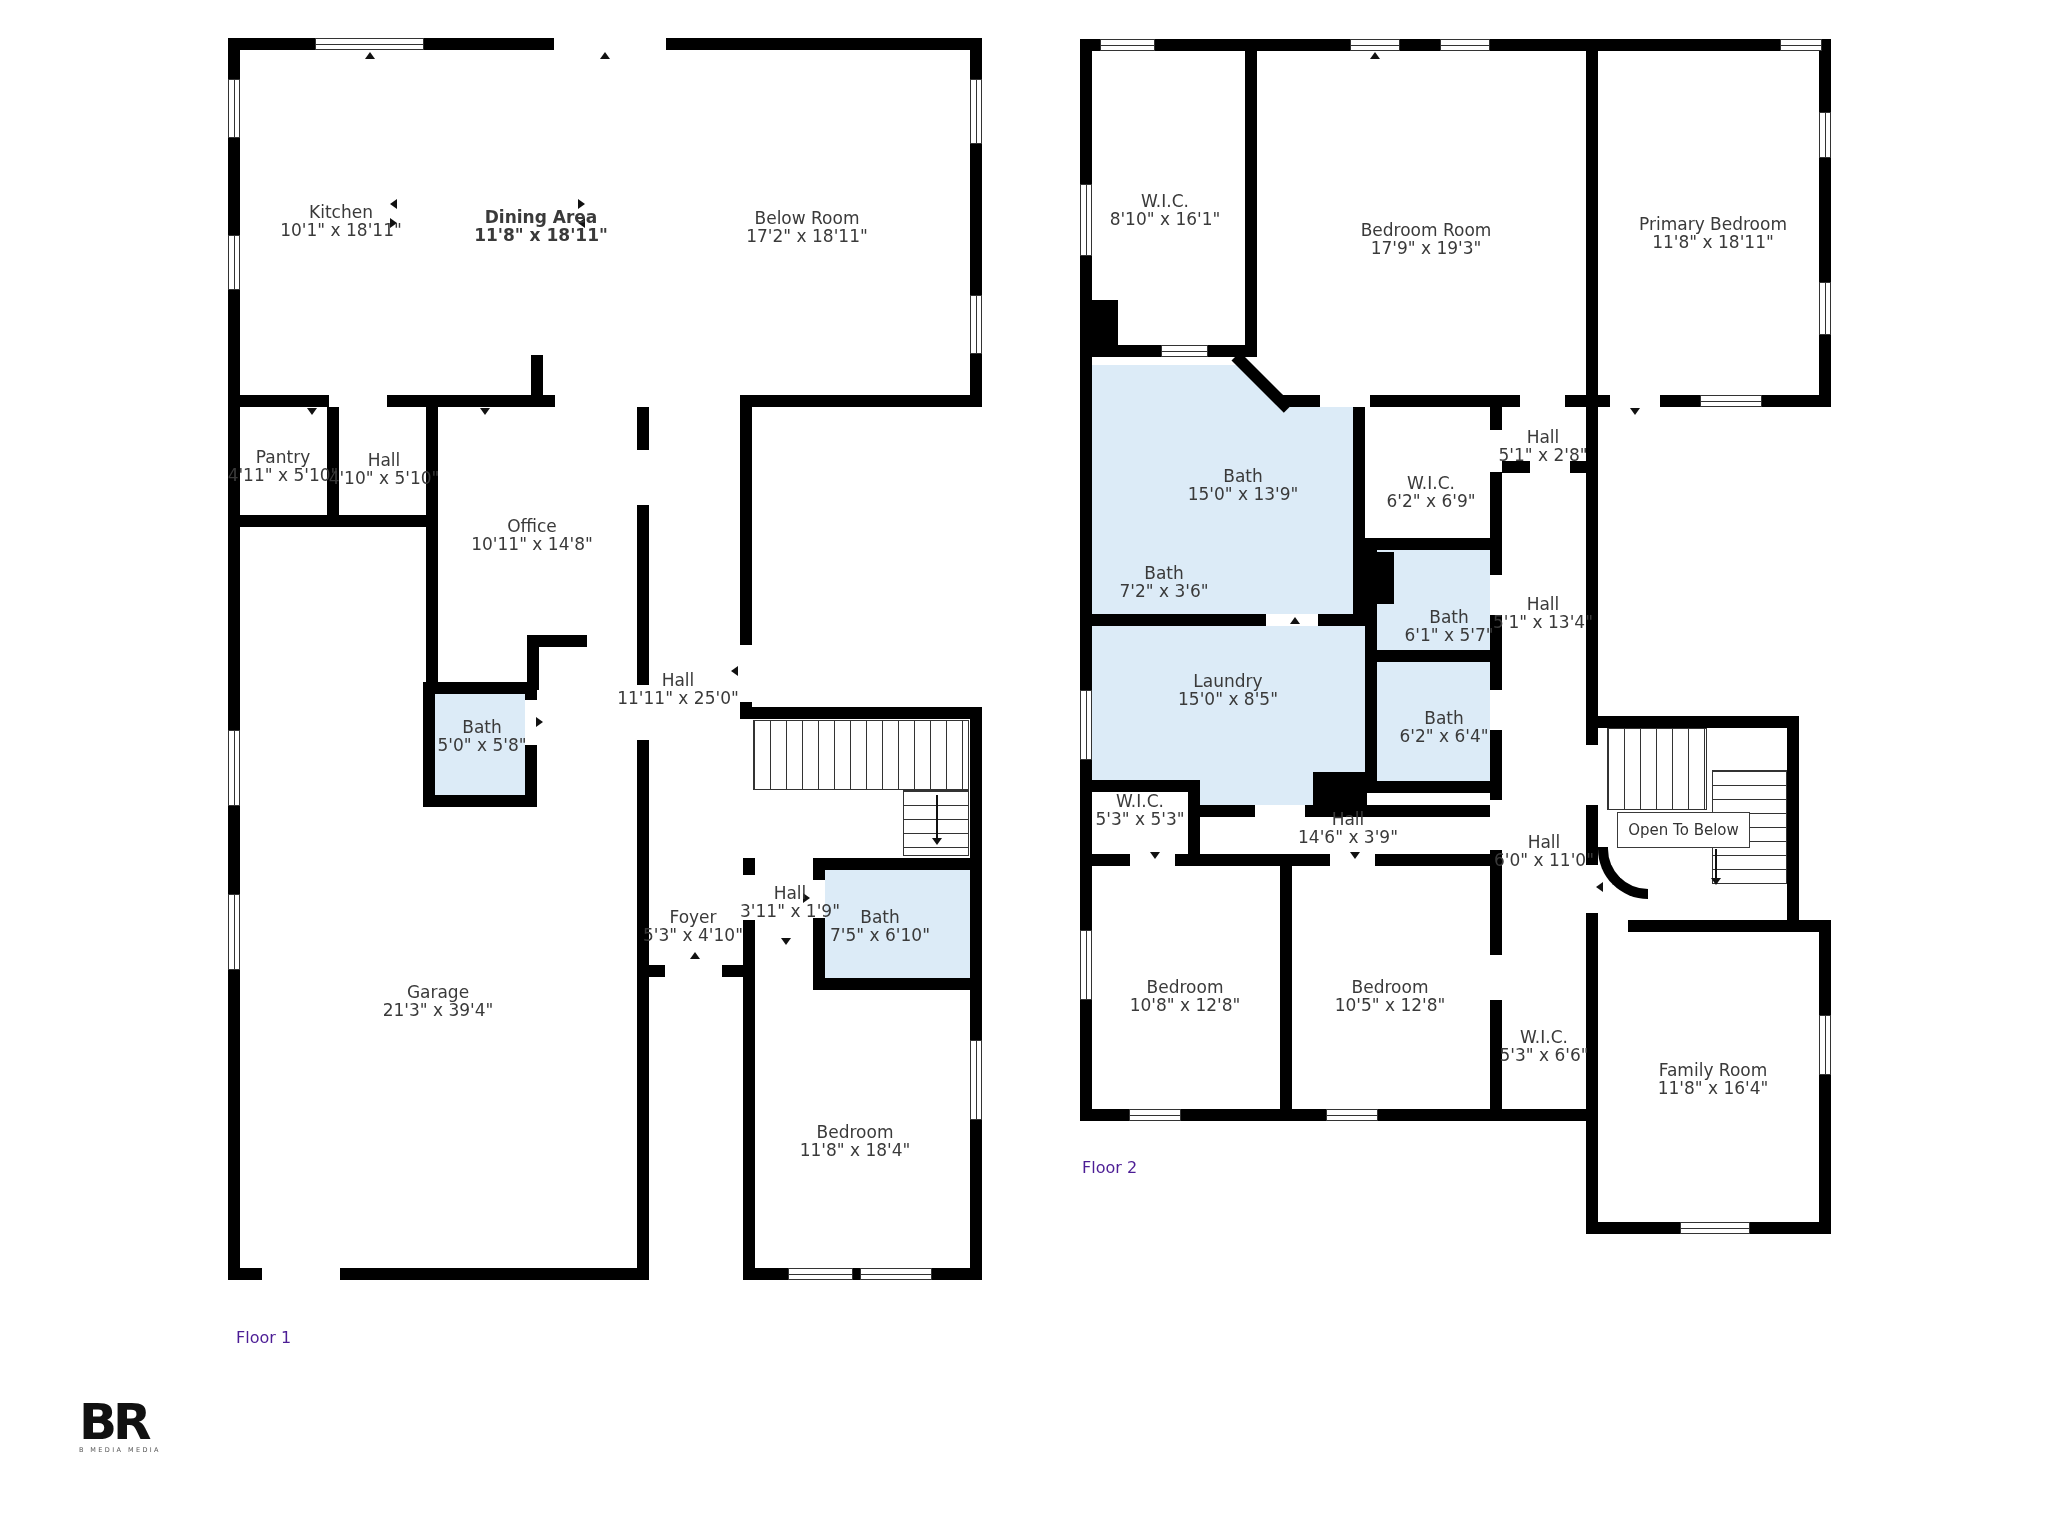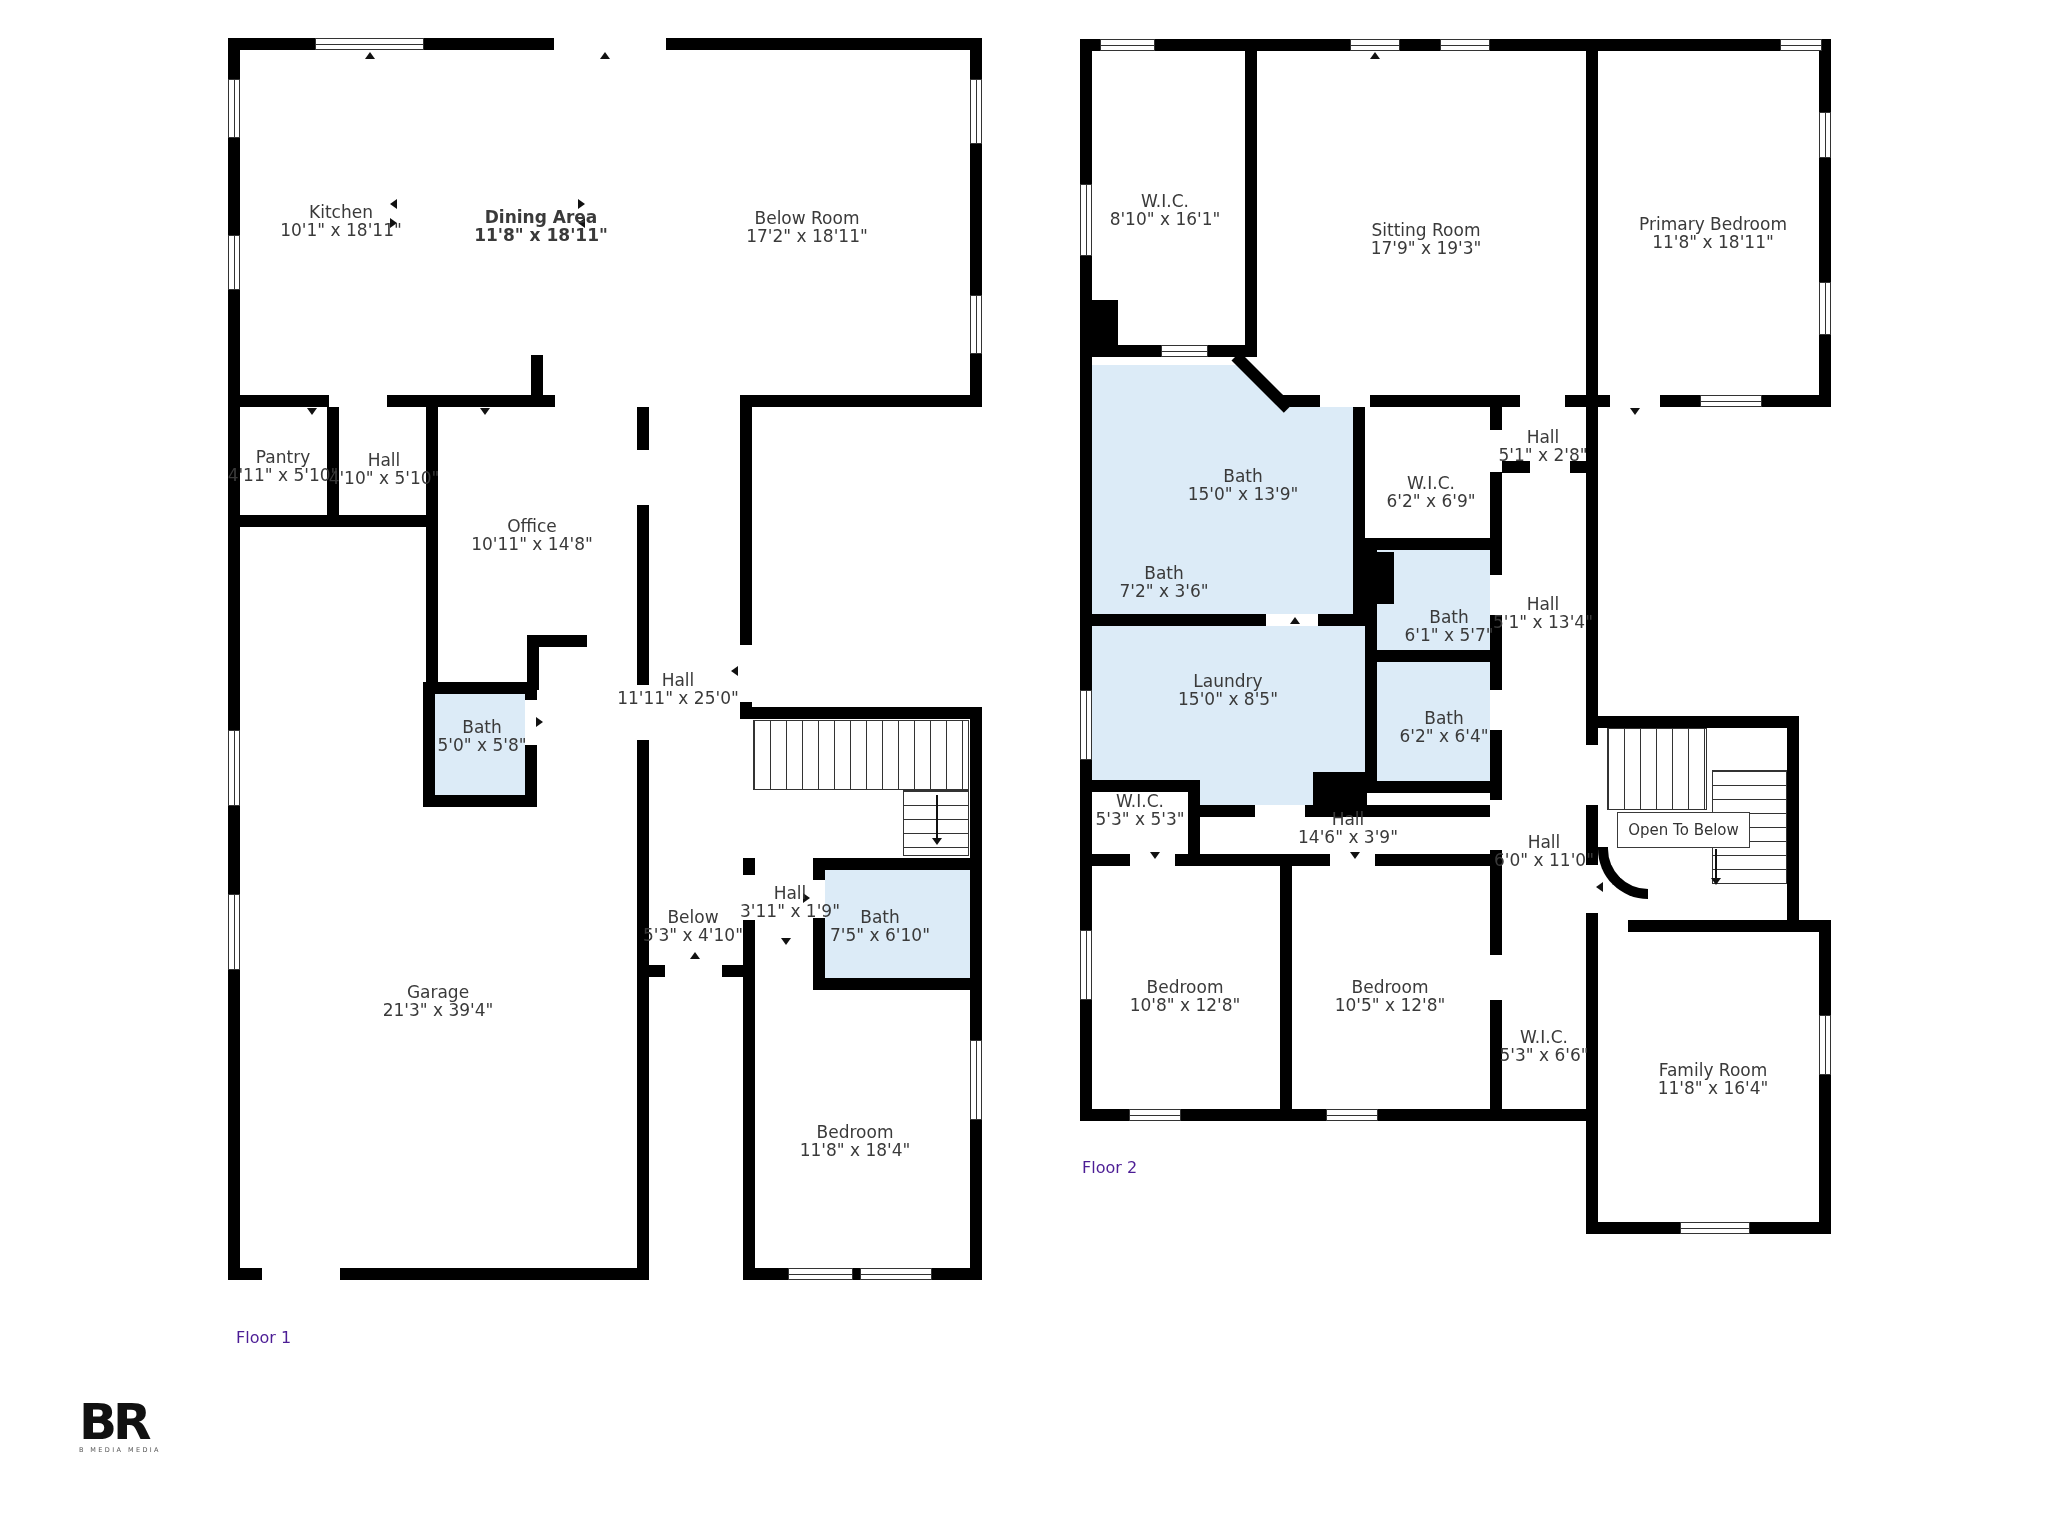--- a/index.html
+++ b/index.html
@@ -227,21 +227,21 @@
       </div>
       <div class="room-label" style="left: 482px; top: 718px;">
         <span class="nm">Bath</span>
         <span class="dm">5'0" x 5'8"</span>
       </div>
       <div class="room-label" style="left: 678px; top: 671px;">
         <span class="nm">Hall</span>
         <span class="dm">11'11" x 25'0"</span>
       </div>
       <div class="room-label" style="left: 693px; top: 908px;">
-        <span class="nm">Below</span>
+        <span class="nm">Foyer</span>
         <span class="dm">5'3" x 4'10"</span>
       </div>
       <div class="room-label" style="left: 790px; top: 884px;">
         <span class="nm">Hall</span>
         <span class="dm">3'11" x 1'9"</span>
       </div>
       <div class="room-label" style="left: 880px; top: 908px;">
         <span class="nm">Bath</span>
         <span class="dm">7'5" x 6'10"</span>
       </div>
@@ -253,21 +253,21 @@
         <span class="nm">Bedroom</span>
         <span class="dm">11'8" x 18'4"</span>
       </div>
     </div>
   <div id="floor2-labels">
       <div class="room-label" style="left: 1165px; top: 192px;">
         <span class="nm">W.I.C.</span>
         <span class="dm">8'10" x 16'1"</span>
       </div>
       <div class="room-label" style="left: 1426px; top: 221px;">
-        <span class="nm">Sitting Room</span>
+        <span class="nm">Bedroom Room</span>
         <span class="dm">17'9" x 19'3"</span>
       </div>
       <div class="room-label" style="left: 1713px; top: 215px;">
         <span class="nm">Primary Bedroom</span>
         <span class="dm">11'8" x 18'11"</span>
       </div>
       <div class="room-label" style="left: 1543px; top: 428px;">
         <span class="nm">Hall</span>
         <span class="dm">5'1" x 2'8"</span>
       </div>

